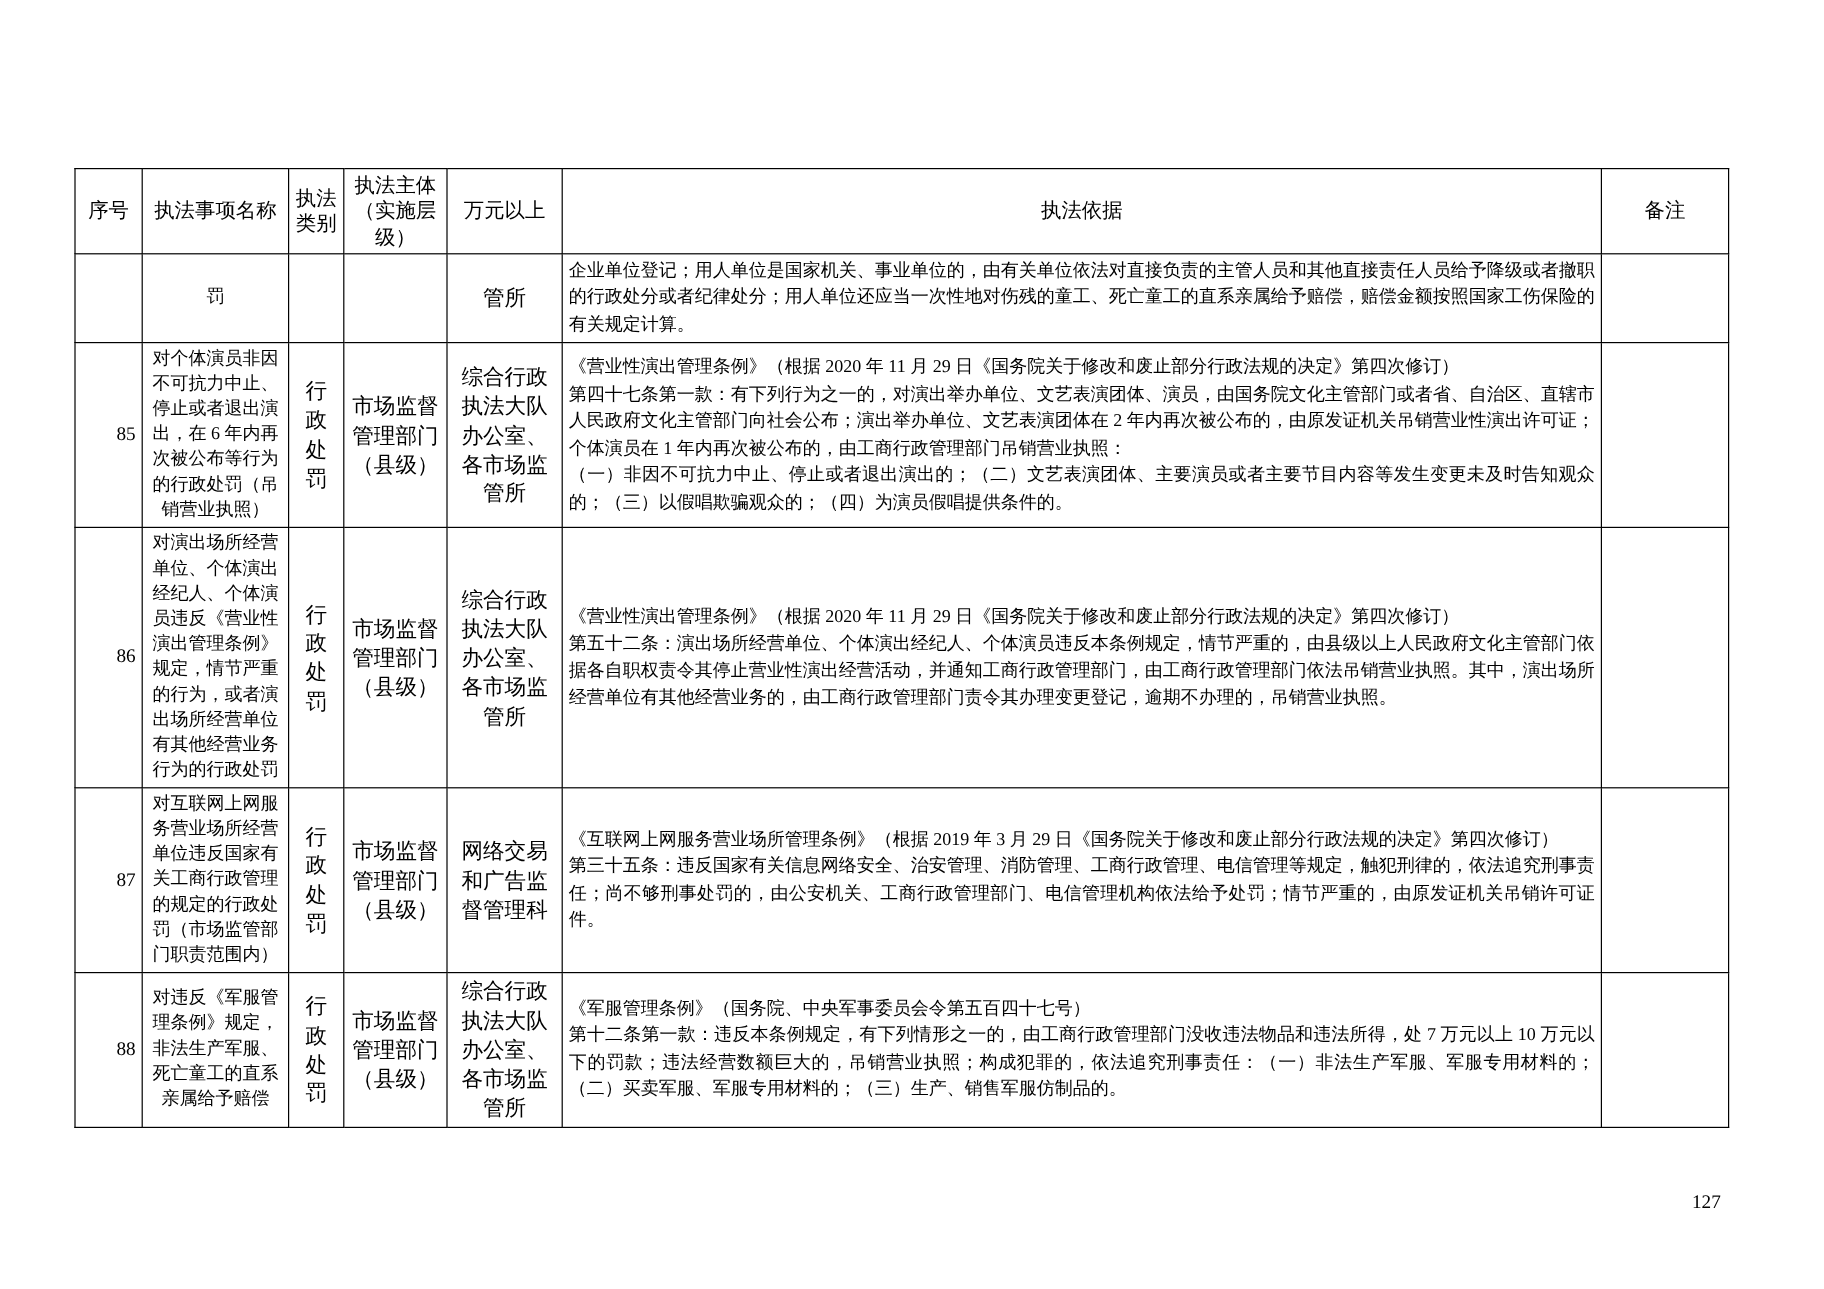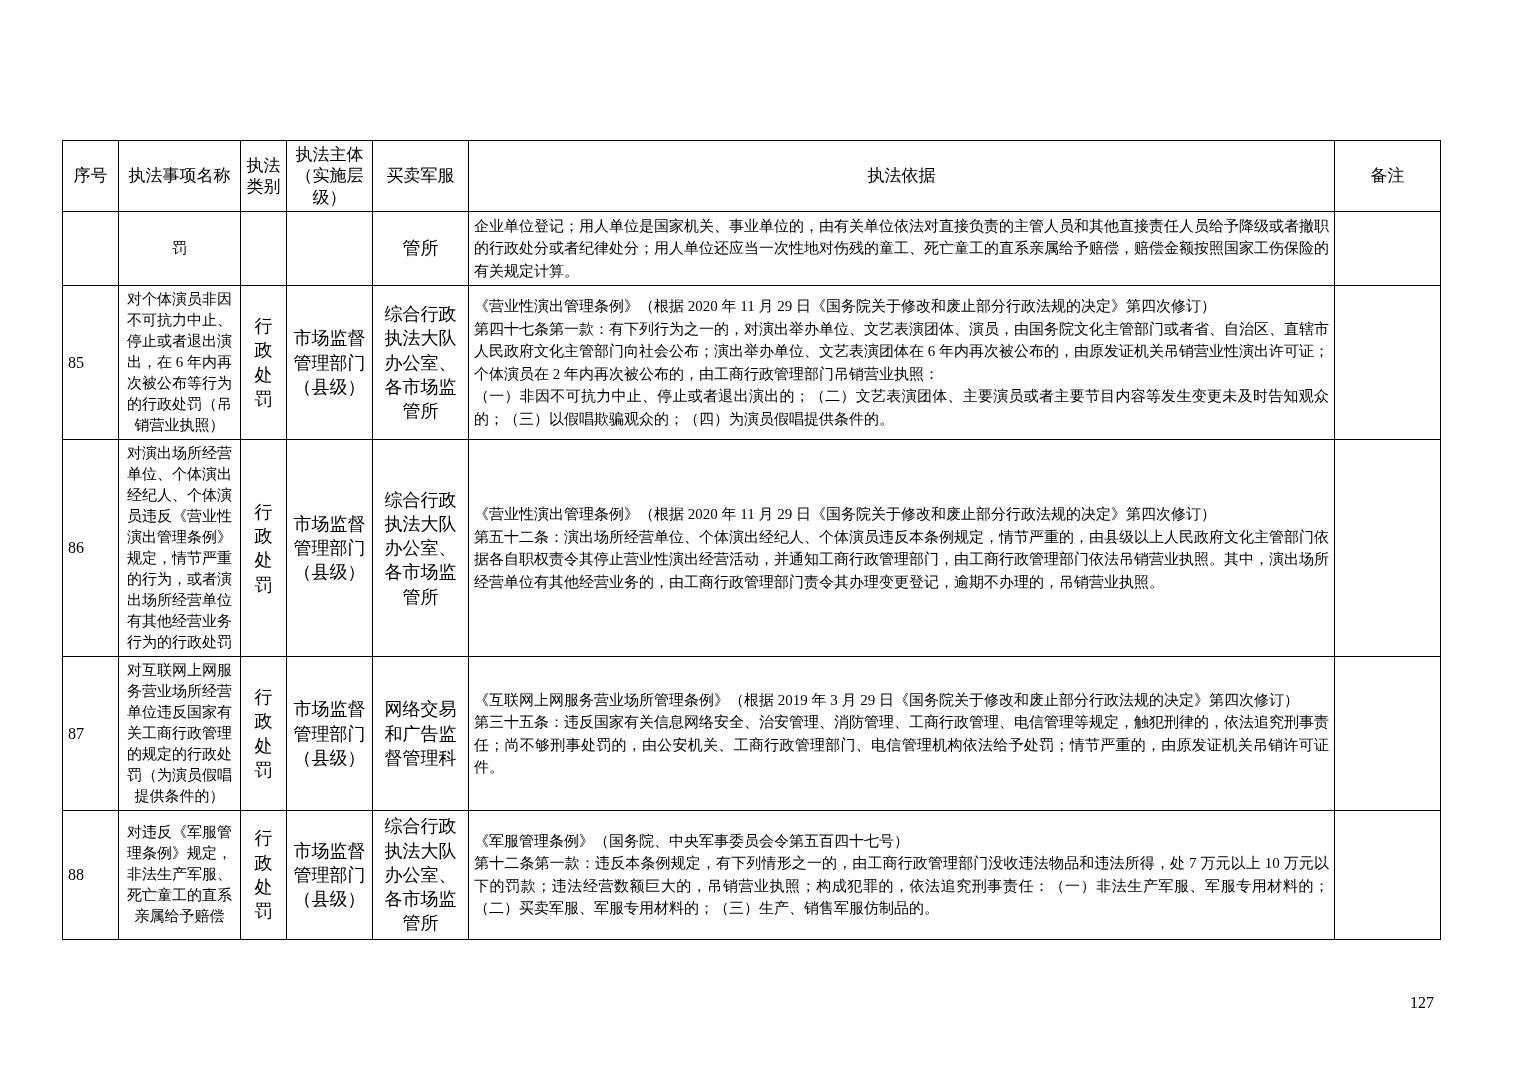--- a/index.html
+++ b/index.html
@@ -46,21 +46,21 @@
     line-height: 1.25;
     font-weight: bold;
     padding: 8px 2px;
   }
   .cell-center {
     text-align: center;
     font-size: 18px;
     line-height: 1.35;
   }
   .cell-seq {
-    text-align: left;
+    text-align: right;
     font-size: 16px;
   }
   .cell-name {
     text-align: center;
     font-size: 15px;
     line-height: 1.4;
     padding-left: 2px;
     padding-right: 2px;
   }
   .cell-basis {
@@ -97,21 +97,21 @@
       <col class="col-agency">
       <col class="col-basis">
       <col class="col-remark">
     </colgroup>
     <thead>
       <tr>
         <td>序号</td>
         <td>执法事项名称</td>
         <td>执法类别</td>
         <td>执法主体（实施层级）</td>
-        <td>买卖军服</td>
+        <td>万元以上</td>
         <td>执法依据</td>
         <td>备注</td>
       </tr>
     </thead>
     <tbody>
 
       <tr>
         <td class="cell-seq"></td>
         <td class="cell-name">罚</td>
         <td class="cell-center"></td>
@@ -124,42 +124,42 @@
       </tr>
 
       <tr>
         <td class="cell-seq">85</td>
         <td class="cell-name">对个体演员非因不可抗力中止、停止或者退出演出，在 6 年内再次被公布等行为的行政处罚（吊销营业执照）</td>
         <td class="cell-center">行政处罚</td>
         <td class="cell-center">市场监督管理部门（县级）</td>
         <td class="cell-center">综合行政执法大队办公室、各市场监管所</td>
         <td class="cell-basis">
           <p>《营业性演出管理条例》（根据 2020 年 11 月 29 日《国务院关于修改和废止部分行政法规的决定》第四次修订）</p>
-          <p>第四十七条第一款：有下列行为之一的，对演出举办单位、文艺表演团体、演员，由国务院文化主管部门或者省、自治区、直辖市人民政府文化主管部门向社会公布；演出举办单位、文艺表演团体在 6 年内再次被公布的，由原发证机关吊销营业性演出许可证；个体演员在 2 年内再次被公布的，由工商行政管理部门吊销营业执照：</p>
+          <p>第四十七条第一款：有下列行为之一的，对演出举办单位、文艺表演团体、演员，由国务院文化主管部门或者省、自治区、直辖市人民政府文化主管部门向社会公布；演出举办单位、文艺表演团体在 2 年内再次被公布的，由原发证机关吊销营业性演出许可证；个体演员在 1 年内再次被公布的，由工商行政管理部门吊销营业执照：</p>
           <p>（一）非因不可抗力中止、停止或者退出演出的；（二）文艺表演团体、主要演员或者主要节目内容等发生变更未及时告知观众的；（三）以假唱欺骗观众的；（四）为演员假唱提供条件的。</p>
         </td>
         <td class="cell-remark"></td>
       </tr>
 
       <tr>
         <td class="cell-seq">86</td>
         <td class="cell-name">对演出场所经营单位、个体演出经纪人、个体演员违反《营业性演出管理条例》规定，情节严重的行为，或者演出场所经营单位有其他经营业务行为的行政处罚</td>
         <td class="cell-center">行政处罚</td>
         <td class="cell-center">市场监督管理部门（县级）</td>
         <td class="cell-center">综合行政执法大队办公室、各市场监管所</td>
         <td class="cell-basis">
           <p>《营业性演出管理条例》（根据 2020 年 11 月 29 日《国务院关于修改和废止部分行政法规的决定》第四次修订）</p>
           <p>第五十二条：演出场所经营单位、个体演出经纪人、个体演员违反本条例规定，情节严重的，由县级以上人民政府文化主管部门依据各自职权责令其停止营业性演出经营活动，并通知工商行政管理部门，由工商行政管理部门依法吊销营业执照。其中，演出场所经营单位有其他经营业务的，由工商行政管理部门责令其办理变更登记，逾期不办理的，吊销营业执照。</p>
         </td>
         <td class="cell-remark"></td>
       </tr>
 
       <tr>
         <td class="cell-seq">87</td>
-        <td class="cell-name">对互联网上网服务营业场所经营单位违反国家有关工商行政管理的规定的行政处罚（为演员假唱提供条件的）</td>
+        <td class="cell-name">对互联网上网服务营业场所经营单位违反国家有关工商行政管理的规定的行政处罚（市场监管部门职责范围内）</td>
         <td class="cell-center">行政处罚</td>
         <td class="cell-center">市场监督管理部门（县级）</td>
         <td class="cell-center">网络交易和广告监督管理科</td>
         <td class="cell-basis">
           <p>《互联网上网服务营业场所管理条例》（根据 2019 年 3 月 29 日《国务院关于修改和废止部分行政法规的决定》第四次修订）</p>
           <p>第三十五条：违反国家有关信息网络安全、治安管理、消防管理、工商行政管理、电信管理等规定，触犯刑律的，依法追究刑事责任；尚不够刑事处罚的，由公安机关、工商行政管理部门、电信管理机构依法给予处罚；情节严重的，由原发证机关吊销许可证件。</p>
         </td>
         <td class="cell-remark"></td>
       </tr>
 

